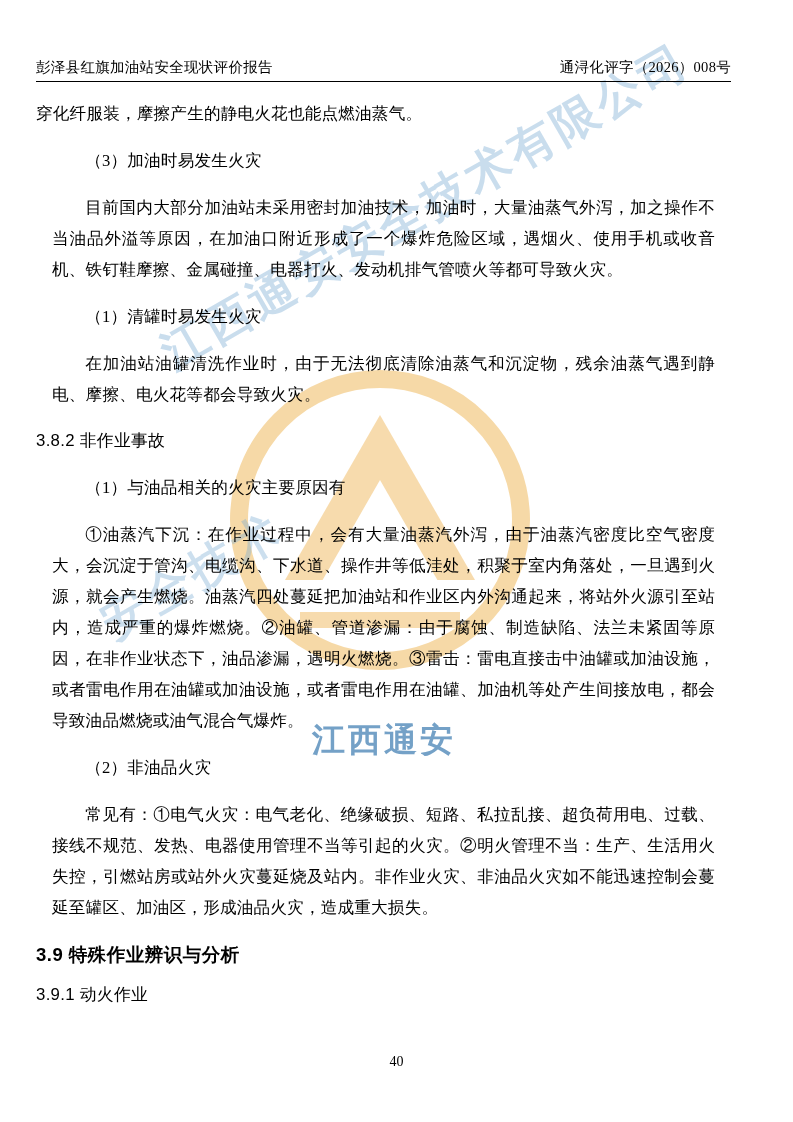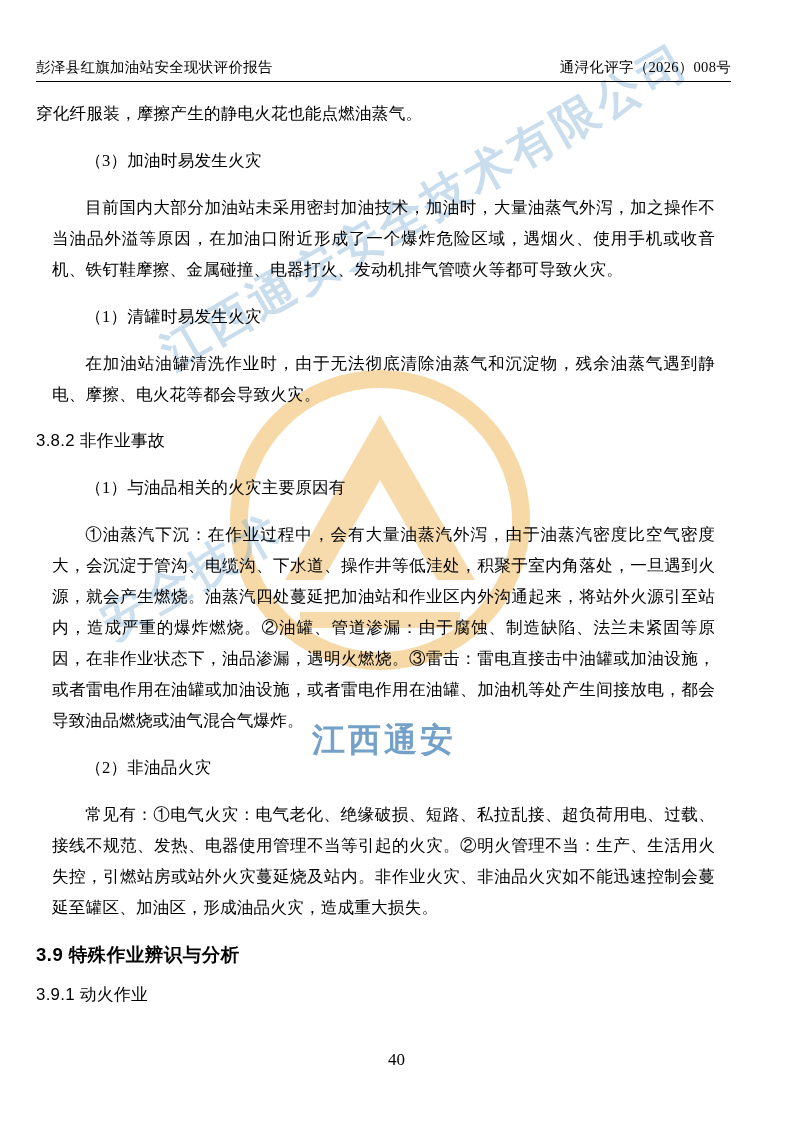--- a/index.html
+++ b/index.html
@@ -154,21 +154,21 @@
     font-weight: bold;
     line-height: 32px;
     letter-spacing: 0.5px;
   }
   .page-number {
     position: absolute;
     left: 0;
     right: 0;
     bottom: 52px;
     text-align: center;
-    font-size: 17px;
+    font-size: 14px;
     color: #000;
     z-index: 2;
   }
 </style>
 </head>
 <body>
 
 <div class="page">
 
   <div class="watermark">

